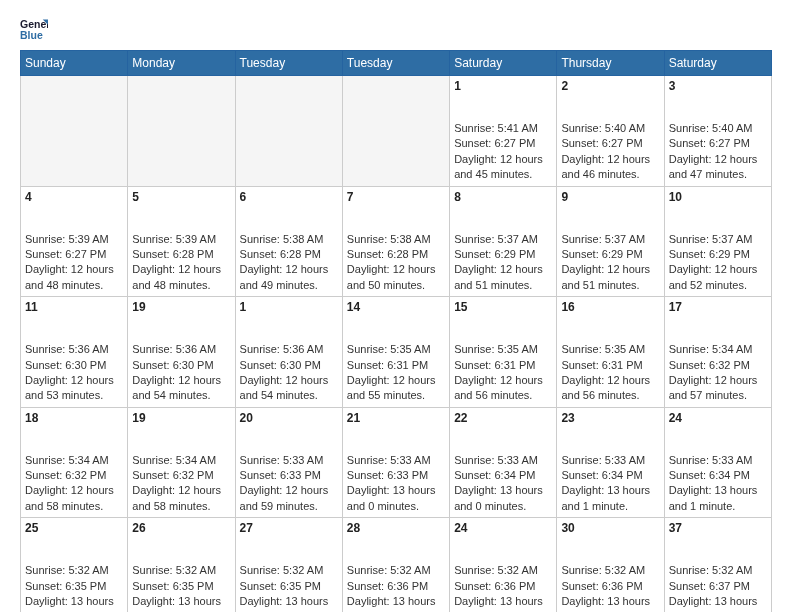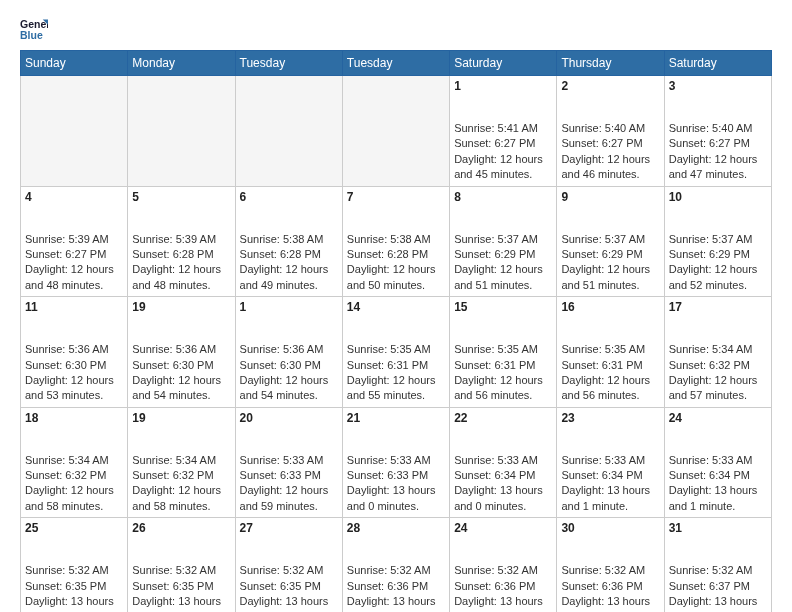--- a/index.html
+++ b/index.html
@@ -340,21 +340,21 @@
 and 4 minutes.</div>
           </td>
           <td>
             <span class="day-number">30</span>
             <div class="day-info" style="white-space: pre-line;">Sunrise: 5:32 AM
 Sunset: 6:36 PM
 Daylight: 13 hours
 and 4 minutes.</div>
           </td>
           <td>
-            <span class="day-number">31</span>
+            <span class="day-number">37</span>
             <div class="day-info" style="white-space: pre-line;">Sunrise: 5:32 AM
 Sunset: 6:37 PM
 Daylight: 13 hours
 and 5 minutes.</div>
           </td>
         </tr>
       </tbody>
   </table>
 </div>
 

